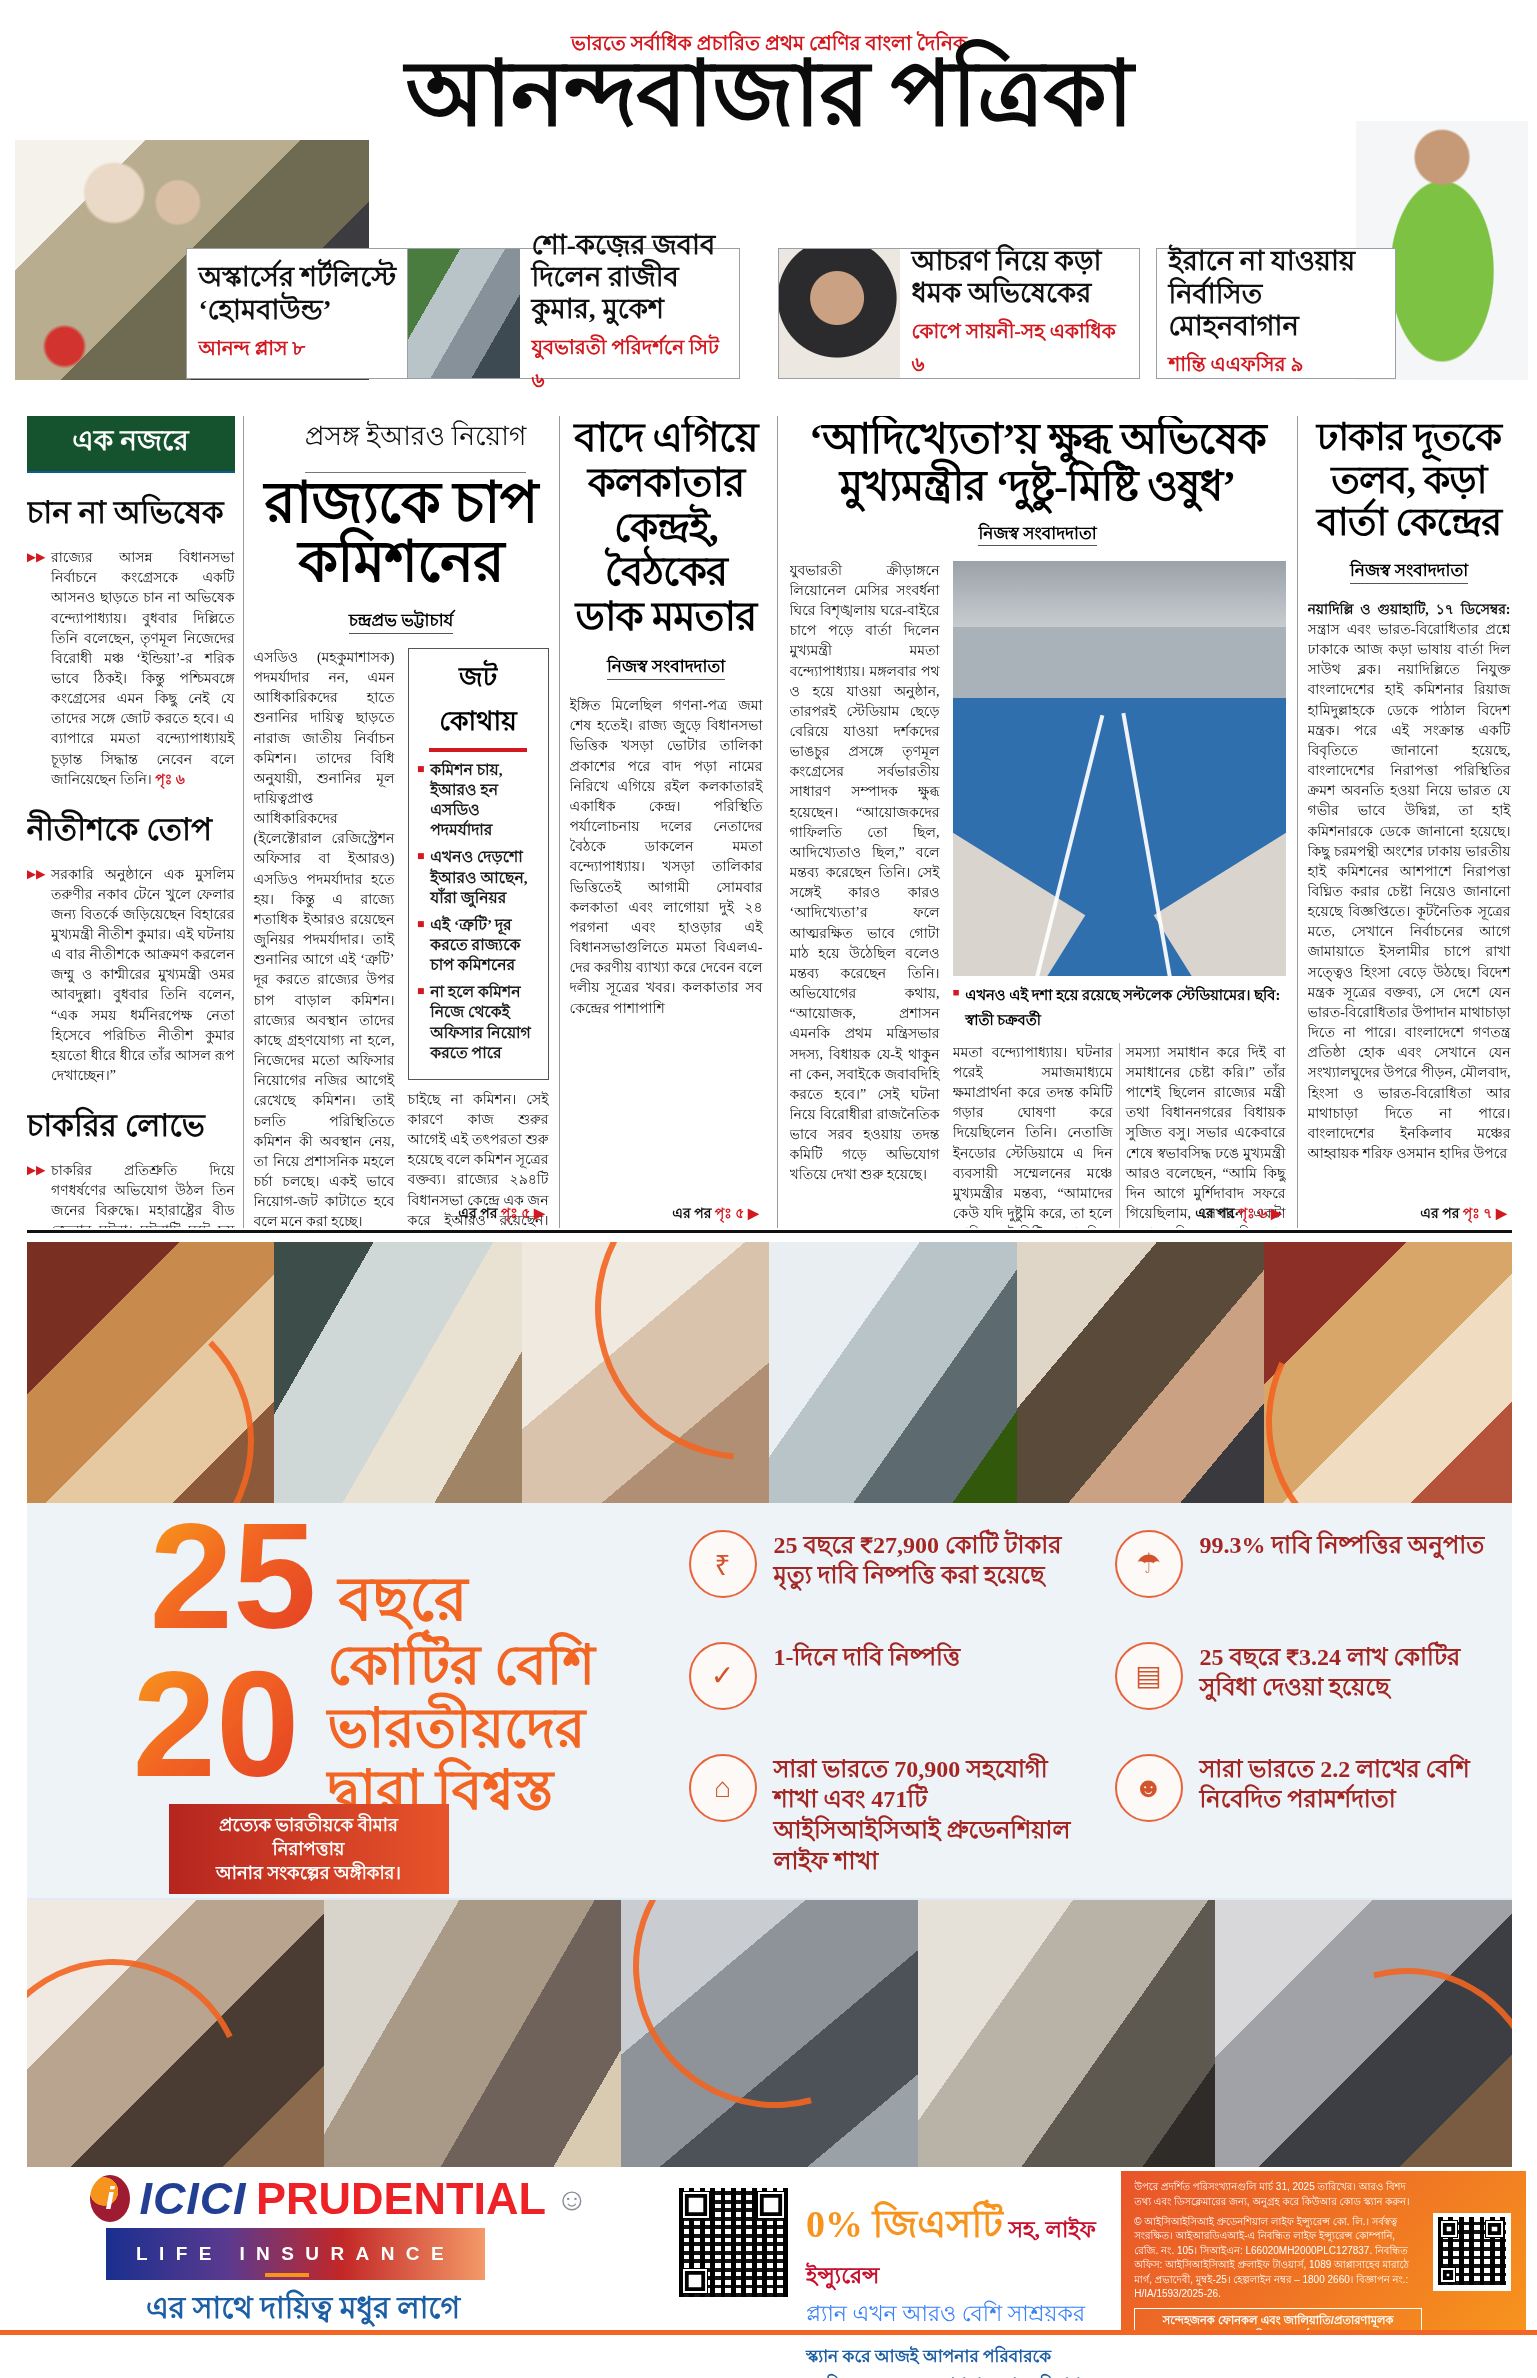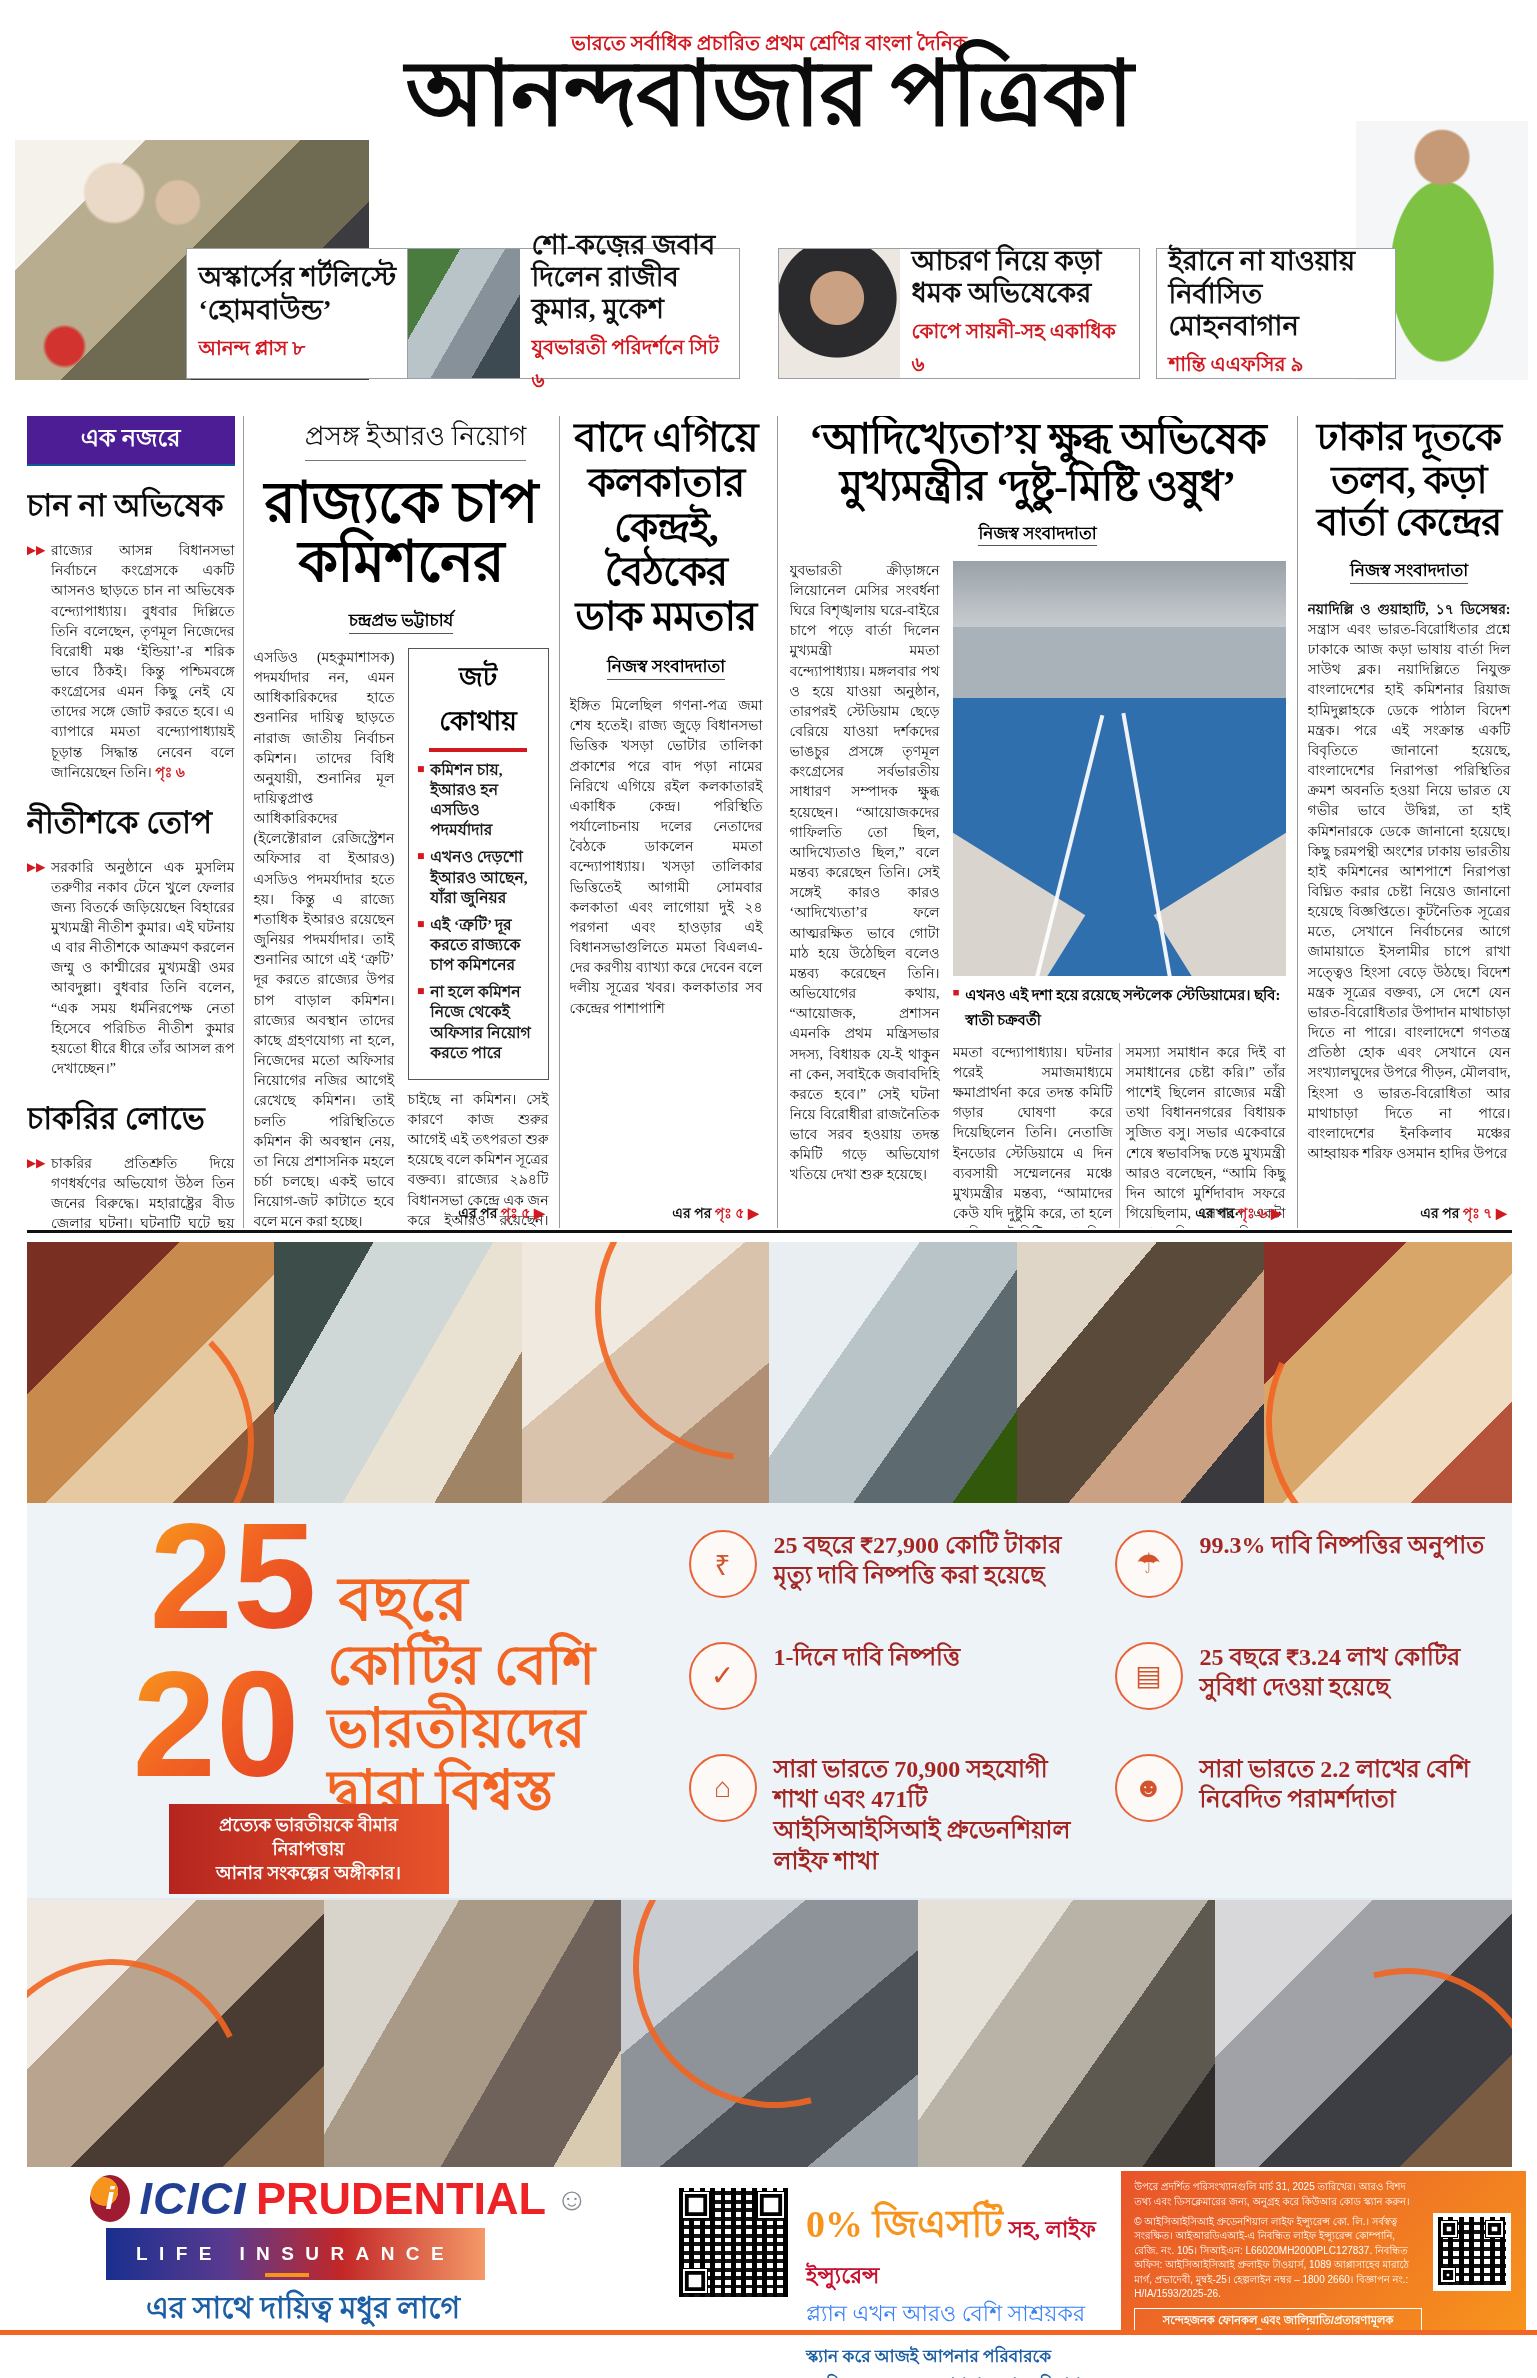--- a/index.html
+++ b/index.html
@@ -39,29 +39,29 @@
   .news { top:416px; left:26.5px; width:1485px; height:812px; }
   .vrule { position:absolute; top:0; width:0.9px; height:100%; background:#9b9b9b; }
   .col { position:absolute; top:0; height:100%; overflow:hidden; }
   .bodytxt { font-family:"Liberation Serif",serif; font-size:14px; line-height:1.44; text-align:justify; color:#111; }
   .byline { text-align:center; font-weight:bold; font-size:17px; font-family:"Liberation Serif",serif; }
   .byline span { border-bottom:1.9px solid #555; padding-bottom:2.8px; }
   .more { position:absolute; bottom:1.9px; right:3.8px; font-family:"Liberation Serif",serif; font-weight:bold; font-size:14px; color:#111; }
   .more b { color:#d31920; } .more i { color:#d31920; font-style:normal; }
 
   
-  .gl-head { background:#4c1d95; color:#fff; text-align:center; font-weight:bold; font-size:24px; font-family:"Liberation Serif",serif; padding:2.8px 0 5.7px; border-bottom:2.8px solid #0e5a94; }
+  .gl-head { background:#14532d; color:#fff; text-align:center; font-weight:bold; font-size:28px; font-family:"Liberation Serif",serif; padding:2.8px 0 5.7px; border-bottom:2.8px solid #0e5a94; }
   .gl-title { font-family:"Liberation Serif",serif; font-weight:bold; font-size:31px; margin:15px 0 7.6px; color:#0b0b0b; }
   .gl-item { display:flex; gap:5.7px; }
   .gl-item .tri { color:#d31920; font-size:12.3px; line-height:1.5; flex:0 0 auto; }
   .gl-item p { flex:1; } .pageref { color:#d31920; font-weight:bold; }
 
   
   .kicker { text-align:center; font-family:"Liberation Serif",serif; font-size:26.5px; color:#111; }
-  .kicker span { border-bottom:1.9px solid #777; padding-bottom:9px;margin-left:29px; }
+  .kicker span { border-bottom:1.9px solid #777; padding-bottom:21px;margin-left:29px; }
   .lead-head { text-align:center; font-family:"Liberation Serif",serif; font-weight:900; font-size:57px; line-height:1.04; color:#000; margin-top:13.2px; letter-spacing:-0.9px; }
   .lead-body { display:flex; gap:13.2px; margin-top:13.2px; }
   .inset { border:1.9px solid #555; padding:7.6px 8.5px 9.5px; margin-bottom:9.5px; background:#fff; }
   .inset h4 { text-align:center; font-family:"Liberation Serif",serif; font-size:26.5px; font-weight:bold; }
   .inset .redline { width:80%; height:3.8px; background:#d31920; margin:3.8px auto 7.6px; }
   .inset li { list-style:none; display:flex; gap:5.7px; font-family:"Liberation Serif",serif; font-size:15.6px; line-height:1.3; margin-bottom:6.6px; font-weight:bold; color:#1c1c1c; }
   .inset li .sq { color:#d31920; font-size:12.3px; line-height:1.6; }
 
   .mid-head { text-align:center; font-family:"Liberation Serif",serif; font-weight:900; font-size:40px; line-height:1.12; letter-spacing:-0.9px; }
   .big-head { text-align:center; font-family:"Liberation Serif",serif; font-weight:900; font-size:42px; line-height:1.12; letter-spacing:-0.9px; }

